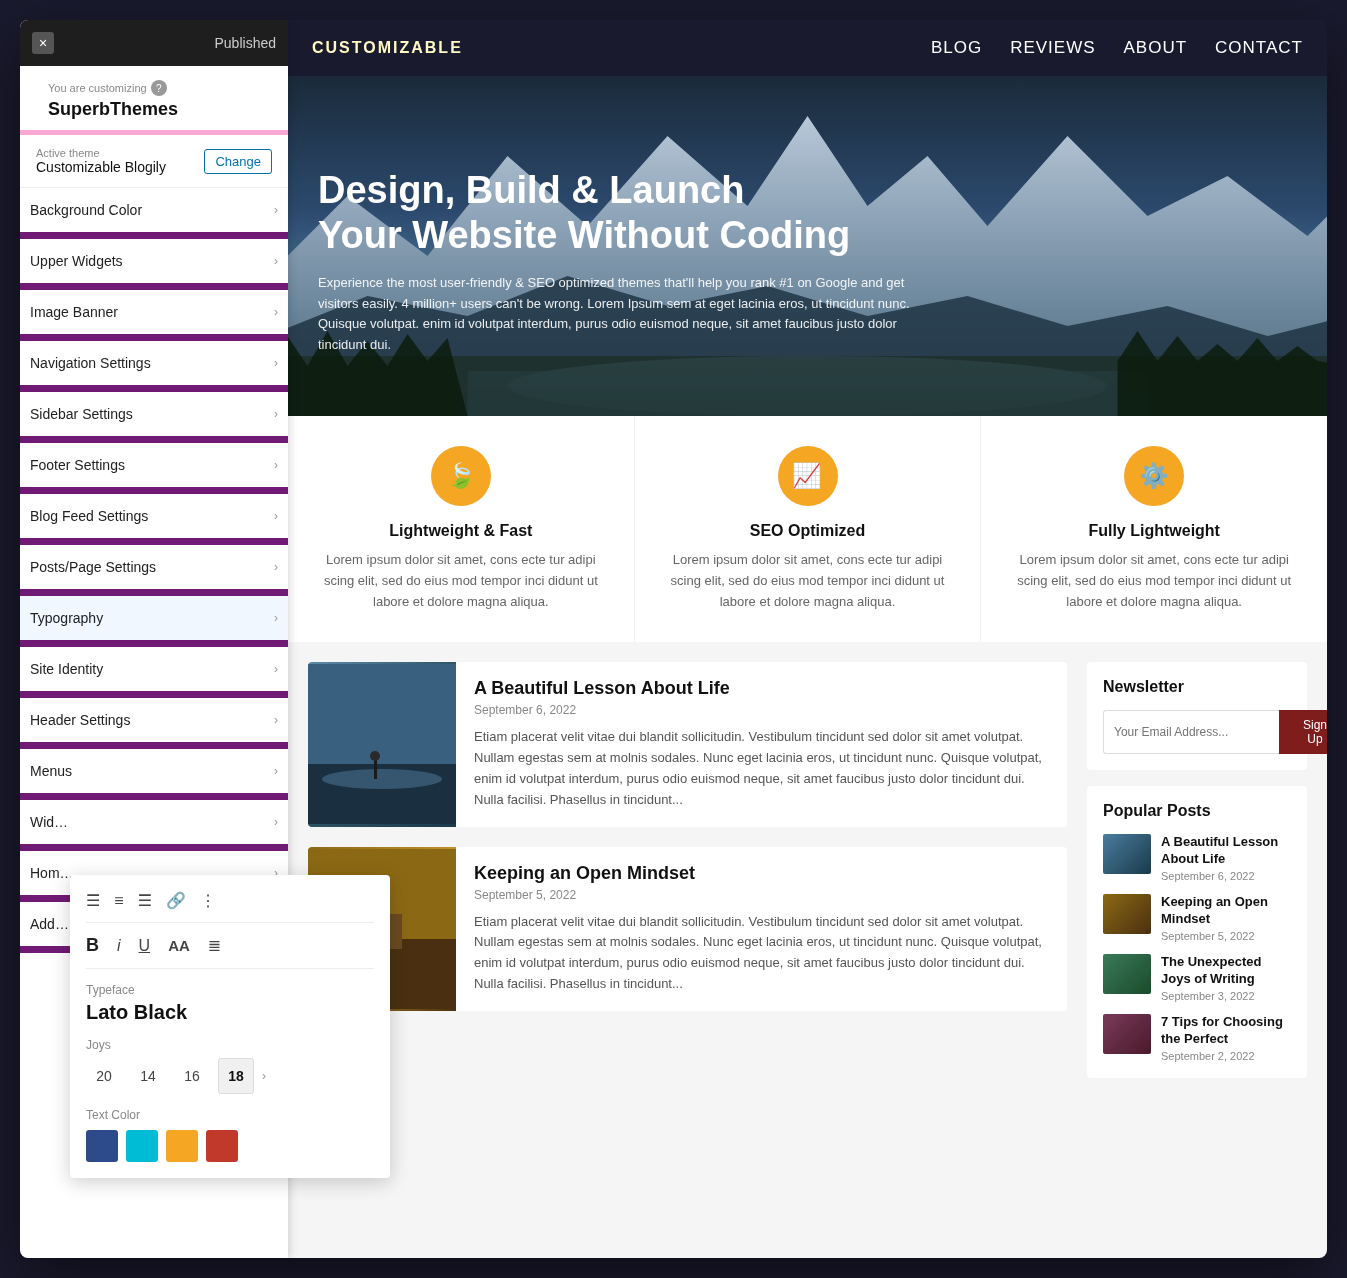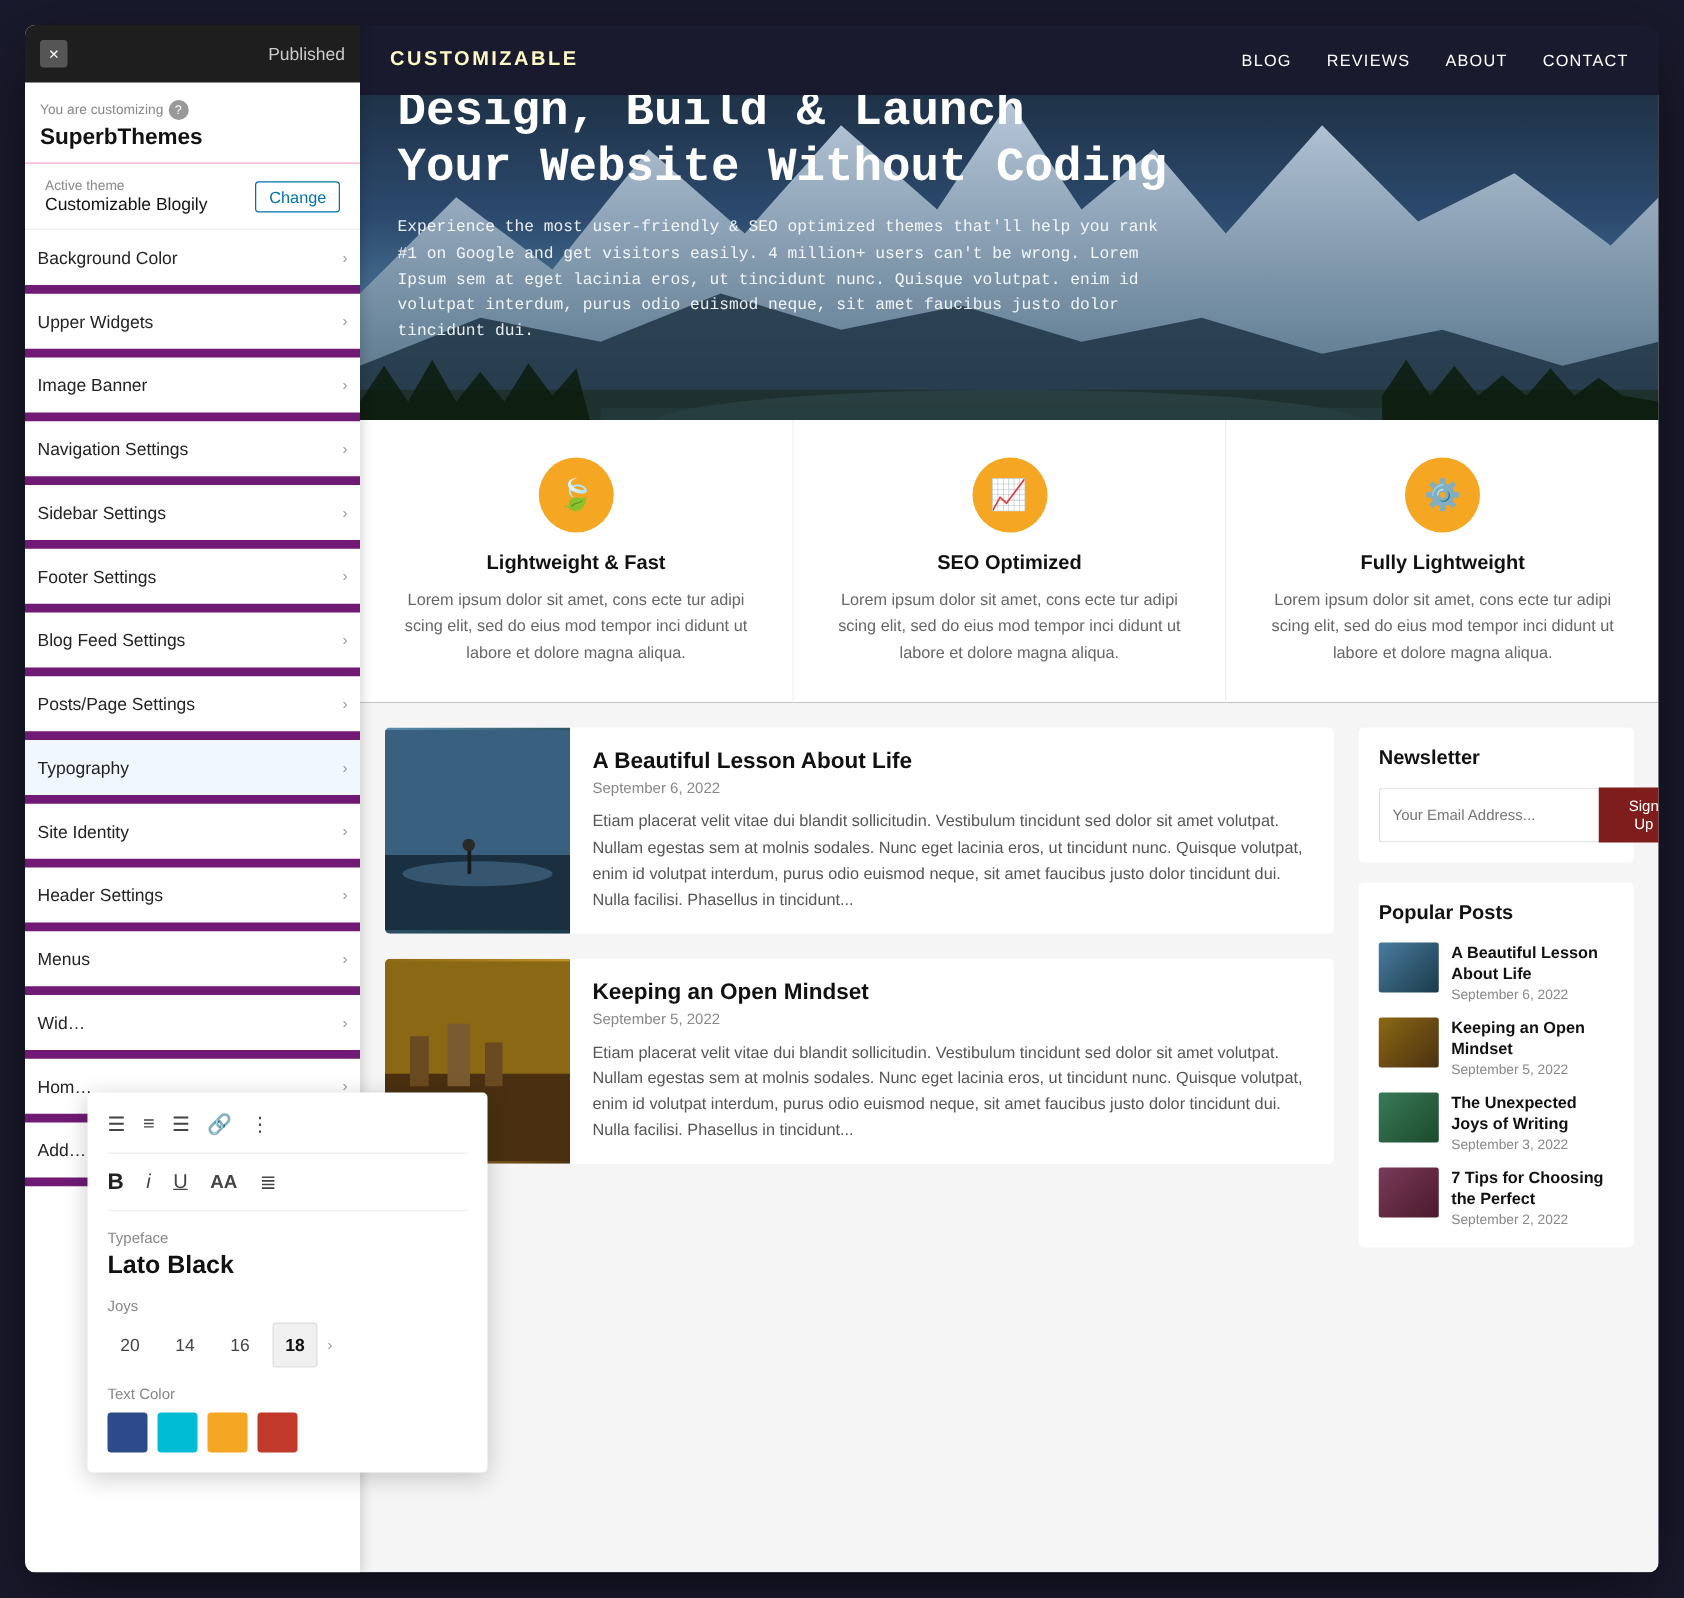--- a/index.html
+++ b/index.html
@@ -54,22 +54,22 @@
       font-size: 14px;
       cursor: pointer;
       flex-shrink: 0;
     }
     .published-label {
       color: #ccc;
       font-size: 14px;
       margin-left: auto;
     }
     .panel-info {
-      padding: 14px 12px 10px;
-      border-bottom: 1px solid #f9a8d4;
+      padding: 14px 28px 10px;
+      border-bottom: 5px solid #f9a8d4;
     }
     .customizing-label {
       font-size: 11px;
       color: #888;
       display: flex;
       align-items: center;
       gap: 4px;
     }
     .help-icon {
       width: 16px;
@@ -241,33 +241,32 @@
       font-weight: 700;
       letter-spacing: 2px;
       margin-right: auto;
     }
     .nav-links {
       display: flex;
       gap: 28px;
     }
     .nav-link {
       color: #fff;
-      font-size: 13px;
+      font-size: 17px;
       font-weight: 500;
       letter-spacing: 1px;
       cursor: pointer;
     }
 
     
     .hero-section {
       position: relative;
-      height: 260px;
+      height: 340px;
       flex-shrink: 0;
       overflow: hidden;
-      font-family: Liberation Mono, monospace;
     }
     .hero-bg {
       width: 100%;
       height: 100%;
       background: linear-gradient(135deg, #2c3e50 0%, #3d5a80 30%, #4a7c9e 60%, #e8a87c 90%, #f0c080 100%);
       position: absolute;
       top: 0; left: 0;
     }
     .hero-mountains {
       position: absolute;

